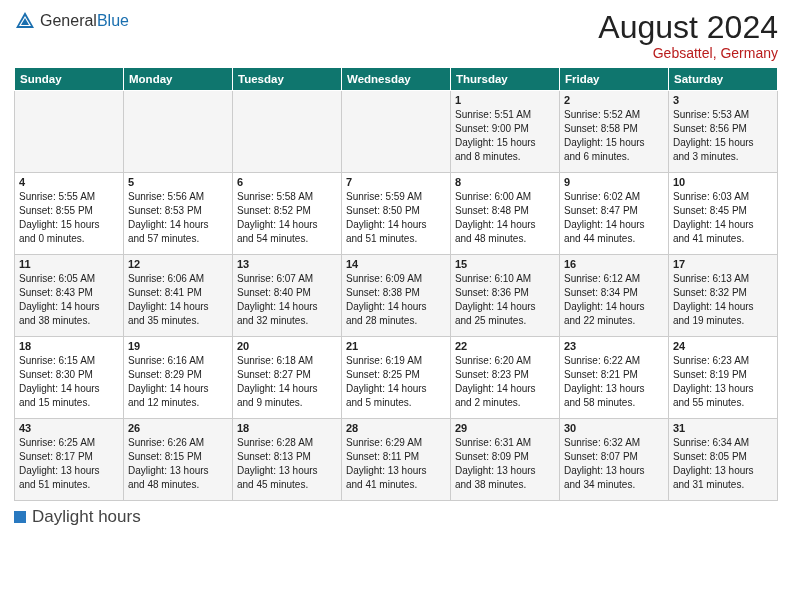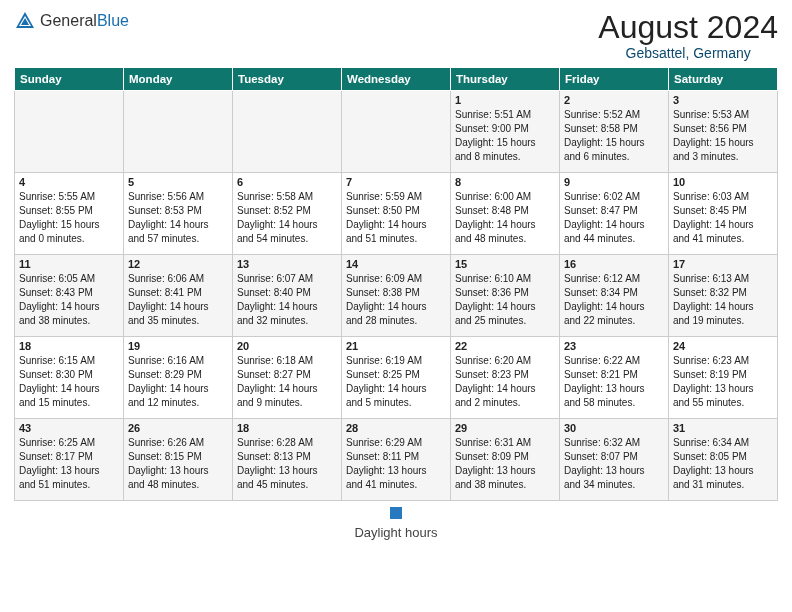--- a/index.html
+++ b/index.html
@@ -28,31 +28,31 @@
       align-items: center;
       gap: 4px;
     }
     .logo-general { color: #333; }
     .logo-blue { color: #1a6faf; }
     .logo-icon {
       width: 22px;
       height: 22px;
     }
     .title-block {
-      text-align: center;
+      text-align: right;
     }
     .month-year {
       font-size: 32px;
       font-weight: normal;
       color: #222;
       line-height: 1.1;
     }
     .location {
       font-size: 14px;
-      color: #0c4a6e;
+      color: #b91c1c;
     }
     .calendar-table {
       width: 100%;
       border-collapse: collapse;
       flex: 1;
     }
     .calendar-table th {
       background-color: #0f766e;
       color: white;
       font-size: 11.5px;
@@ -86,26 +86,25 @@
       display: block;
       margin-bottom: 2px;
     }
     .day-info {
       font-size: 10px;
       color: #222;
       line-height: 1.4;
     }
     .footer {
       margin-top: 6px;
-      font-size: 13px;
+      font-size: 17px;
       color: #444;
       display: flex;
       gap: 6px;
       align-items: center;
-      flex-direction: column;
     }
     .footer-dot {
       width: 12px;
       height: 12px;
       background: #2979c0;
       display: inline-block;
     }
   </style>
 </head>
 <body>

